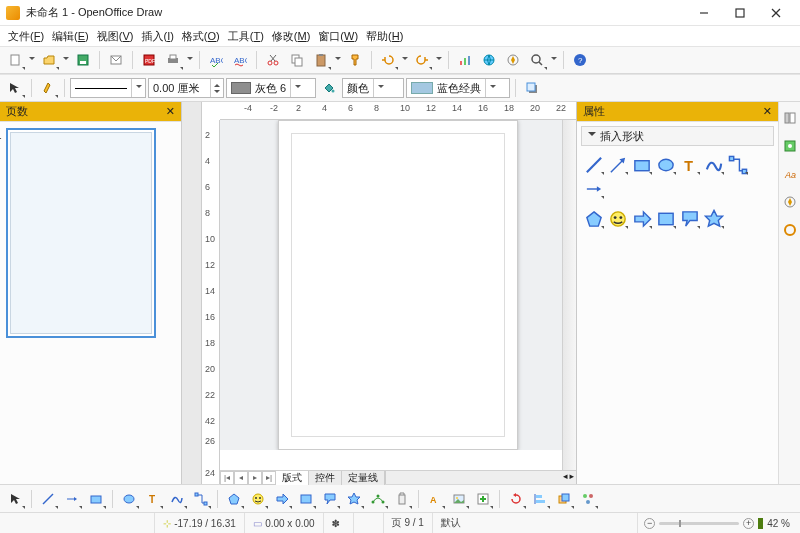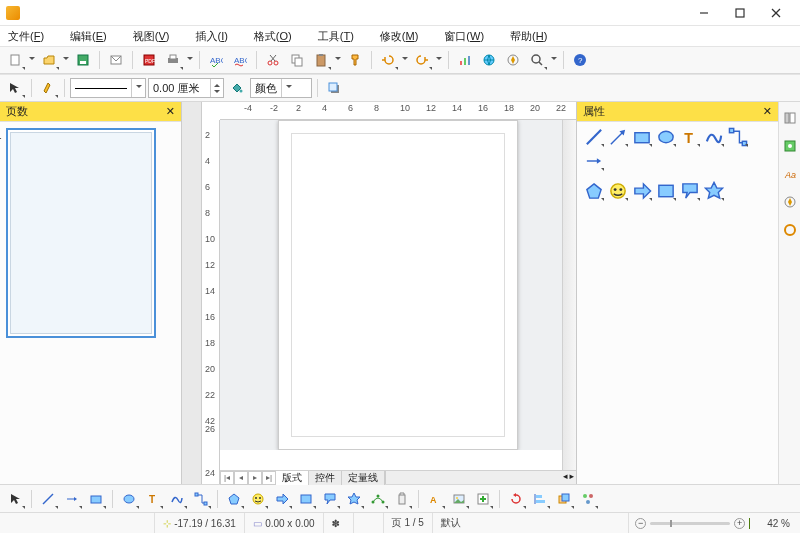--- a/index.html
+++ b/index.html
@@ -2,42 +2,42 @@
 <html><head>
 <meta charset="utf-8">
 <style>
   * { box-sizing: border-box; margin: 0; padding: 0; }
   body { font-family: "Microsoft YaHei", "SimSun", Arial, sans-serif; font-size: 11px; color: #222; background: #fff; width: 800px; height: 533px; overflow: hidden; position: relative; }
   .titlebar { height: 26px; background: #fff; display: flex; align-items: center; padding: 0 6px; border-bottom: 1px solid #e5e5e5; }
   .titlebar .appicon { width: 14px; height: 14px; background: linear-gradient(135deg,#f7b731,#eb8c00); margin-right: 6px; border-radius: 2px; }
   .titlebar .spacer { flex: 1; }
   .winbtn { width: 36px; height: 20px; display: flex; align-items: center; justify-content: center; }
   .winbtn svg { width: 10px; height: 10px; stroke: #333; fill: none; stroke-width: 1.2; }
-  .menubar { height: 20px; background: #fff; display: flex; align-items: center; gap: 18px; padding: 0 4px; }
+  .menubar { height: 20px; background: #fff; display: flex; align-items: center; gap: 0; padding: 0 4px; }
   .menuitem { padding: 2px 4px; }
   .menuitem u { text-decoration: underline; }
   .toolbar { height: 28px; background: #f8f8f8; border-top: 1px solid #e4e4e4; border-bottom: 1px solid #d8d8d8; display: flex; align-items: center; gap: 2px; padding: 0 4px; }
   .tbtn { width: 22px; height: 22px; display: flex; align-items: center; justify-content: center; border: 1px solid transparent; border-radius: 2px; position: relative; }
   .tbtn svg { width: 14px; height: 14px; }
   .tsep { width: 1px; height: 18px; background: #d4d4d4; margin: 0 3px; }
   .tdd { position: absolute; right: 0; bottom: 0; width: 0; height: 0; border-left: 3px solid transparent; border-top: 3px solid #555; }
   .dd-arrow { width: 8px; display:flex; align-items:center; justify-content:center;}
   .dd-arrow::before { content:""; width:0;height:0;border:3px solid transparent;border-top-color:#555;}
   .combo { height: 20px; border: 1px solid #b8b8b8; background: #fff; display: inline-flex; align-items: center; font-size: 11px; }
   .combo .val { padding: 0 4px; display:flex; align-items:center; gap:4px; }
   .combo .arr { width: 14px; display: flex; align-items:center; justify-content:center; border-left: 1px solid #ccc; align-self:stretch; }
   .combo .arr::before { content:""; border:3px solid transparent; border-top-color:#555;}
   .spin { display:flex; flex-direction:column; border-left:1px solid #ccc; }
   .spin div { width:12px; height:9px; display:flex; align-items:center; justify-content:center; }
   .spin div::before { content:""; border:3px solid transparent; }
   .spin .up::before { border-bottom-color:#555; }
   .spin .dn::before { border-top-color:#555; }
   .workspace { display: flex; height: 382px; }
   .pagepanel { width: 182px; background: #fcfcfc; border-right: 1px solid #ccc; display:flex; flex-direction:column; }
-  .panel-head { height: 20px; display:flex; align-items:center; padding: 0 6px; border-bottom: 1px solid #e0e0e0; background:#fde047; }
+  .panel-head { height: 20px; display:flex; align-items:center; padding: 0 6px; border-bottom: 1px solid #e0e0e0; background:#eab308; }
   .panel-head .x { margin-left:auto; }
   .thumb-area { flex:1; padding: 6px; }
   .thumb { border: 2px solid #4a90d9; padding:2px; background:#fff; width:150px; height:210px; position:relative; }
   .thumb .page { width:100%; height:100%; background:#f0f6fb; border:1px solid #c9d6e2; }
   .thumb .pnum { position:absolute; top:0; left:-12px; font-size:10px; }
   .hruler { height:18px; background:#fff; border-bottom:1px solid #ccc; display:flex; align-items:flex-end; font-size:9px; color:#555; position:relative; overflow:hidden; margin-left:18px; }
   .ticklabel { position:absolute; bottom:6px; }
   .vruler { width:18px; background:#fff; border-right:1px solid #ccc; position:absolute; top:18px; bottom:0; left:0; overflow:hidden; }
   .vticklabel { position:absolute; font-size:9px; color:#555; transform: translateX(3px); }
   .canvas-scroll { flex:1; margin-left:18px; background:#eef0f2; position:relative; overflow:hidden; display:flex; align-items:center; justify-content:center; }
@@ -63,20 +63,21 @@
   .slider .dot { width:2px; height:7px; background:#999; position:absolute; top:-2px; }
   .canvas-col { position:relative; flex:1; }
   .leftgap { width:20px; background:#e9e9e9; border-right:1px solid #ccc;}
   .navbtn { width:14px; height:14px; border:1px solid #ccc; background:#fff; display:flex; align-items:center; justify-content:center; font-size:8px; color:#666;}
 </style>
 </head>
 <body>
 
 <div class="titlebar">
   <div class="appicon"></div>
+  <span>未命名 1 - OpenOffice Draw</span>
   <div class="spacer"></div>
   <div class="winbtn">
       <svg>
         <line x1="1" y1="5" x2="9" y2="5"></line>
       </svg>
     </div>
   <div class="winbtn">
       <svg>
         <rect x="1" y="1" width="8" height="8"></rect>
       </svg>
@@ -257,28 +258,42 @@
       </span>
       <span class="arr"></span>
     </div>
   <div class="combo" style="width:76px">
       <span class="val" style="flex:1">0.00 厘米</span>
       <div class="spin">
         <div class="up"></div>
         <div class="dn"></div>
       </div>
     </div>
+  <div class="combo" style="width:90px">
+      <span class="val">
+        <span style="width:20px;height:12px;background:#8e8e8e;border:1px solid #666"></span>
+        <span>灰色 6</span>
+      </span>
+      <span class="arr"></span>
+    </div>
   <div class="tbtn">
       <svg viewBox="0 0 14 14">
         <path d="M3 7 L7 3 L11 7 L7 11 Z" fill="#4aa" stroke="#177"></path>
         <circle cx="11" cy="10" r="1.5" fill="#4aa"></circle>
       </svg>
     </div>
   <div class="combo" style="width:62px">
       <span class="val">颜色</span>
+      <span class="arr"></span>
+    </div>
+  <div class="combo" style="width:104px">
+      <span class="val">
+        <span style="width:22px;height:12px;background:#a4c8e1;border:1px solid #7aa"></span>
+        <span>蓝色经典</span>
+      </span>
       <span class="arr"></span>
     </div>
   <div class="tsep"></div>
   <div class="tbtn">
       <svg viewBox="0 0 14 14">
         <rect x="4" y="4" width="8" height="8" fill="#888"></rect>
         <rect x="2" y="2" width="8" height="8" fill="#ddeeff" stroke="#4a90d9"></rect>
       </svg>
     </div>
 </div>
@@ -322,21 +337,21 @@
         <div class="vticklabel" style="top: 62px;">6</div>
         <div class="vticklabel" style="top: 88px;">8</div>
         <div class="vticklabel" style="top: 114px;">10</div>
         <div class="vticklabel" style="top: 140px;">12</div>
         <div class="vticklabel" style="top: 166px;">14</div>
         <div class="vticklabel" style="top: 192px;">16</div>
         <div class="vticklabel" style="top: 218px;">18</div>
         <div class="vticklabel" style="top: 244px;">20</div>
         <div class="vticklabel" style="top: 270px;">22</div>
         <div class="vticklabel" style="top: 296px;">42</div>
-        <div class="vticklabel" style="top: 304px;">26</div>
+        <div class="vticklabel" style="top: 316px;">26</div>
         <div class="vticklabel" style="top: 348px;">24</div>
       </div>
     <div class="canvas-scroll">
       <div class="page-canvas">
           <div class="page-inner"></div>
         </div>
     </div>
     <div class="ext-v"></div>
     <div class="ext-h">
       <div class="navbtn">|◂</div>
@@ -355,20 +370,23 @@
         </div>
       </div>
     </div>
   </div>
 
   <div class="prop-panel">
     <div class="panel-head">
       <span>属性</span>
       <span class="x">✕</span>
     </div>
+    <div class="fold-head">
+      <span>插入形状</span>
+    </div>
     <div class="icon-row" id="shape-row1">
         <div class="ibtn">
           <svg viewBox="0 0 14 14">
             <line x1="2" y1="12" x2="12" y2="2" stroke="#36c" stroke-width="1.5"></line>
           </svg>
           <span class="tdd"></span>
         </div>
         <div class="ibtn">
           <svg viewBox="0 0 14 14">
             <line x1="2" y1="12" x2="10" y2="4" stroke="#36c"></line>
@@ -658,26 +676,26 @@
     </div>
   </div>
 
 <div class="statusbar">
   <div class="status-cell" style="width:150px"></div>
   <div class="status-cell"><span style="color:#cc3">⊹</span>&nbsp;<span>-17.19 / 16.31</span></div>
   <div class="status-cell"><span style="color:#88c">▭</span>&nbsp;<span>0.00 x 0.00</span></div>
   <div class="status-cell" style="width:30px">✽</div>
   <div class="status-cell" style="width:30px"></div>
   <div class="status-cell">
-      <span>页 1 / 5</span>
+      <span>页 9 / 1</span>
     </div>
   <div class="status-cell">
       <span>默认</span>
     </div>
   <div class="zoom-area">
     <span style="border:1px solid #999;border-radius:50%;width:11px;height:11px;display:flex;align-items:center;justify-content:center;font-size:9px">−</span>
     <div class="slider">
         <div class="dot" style="left:20px"></div>
       </div>
     <span style="border:1px solid #999;border-radius:50%;width:11px;height:11px;display:flex;align-items:center;justify-content:center;font-size:9px">+</span>
-    <span style="padding-left:17px;border-left:1px solid #4d7c0f">42 %</span>
+    <span style="padding-left:4px;border-left:5px solid #4d7c0f">42 %</span>
   </div>
 </div>
 
 </body></html>

